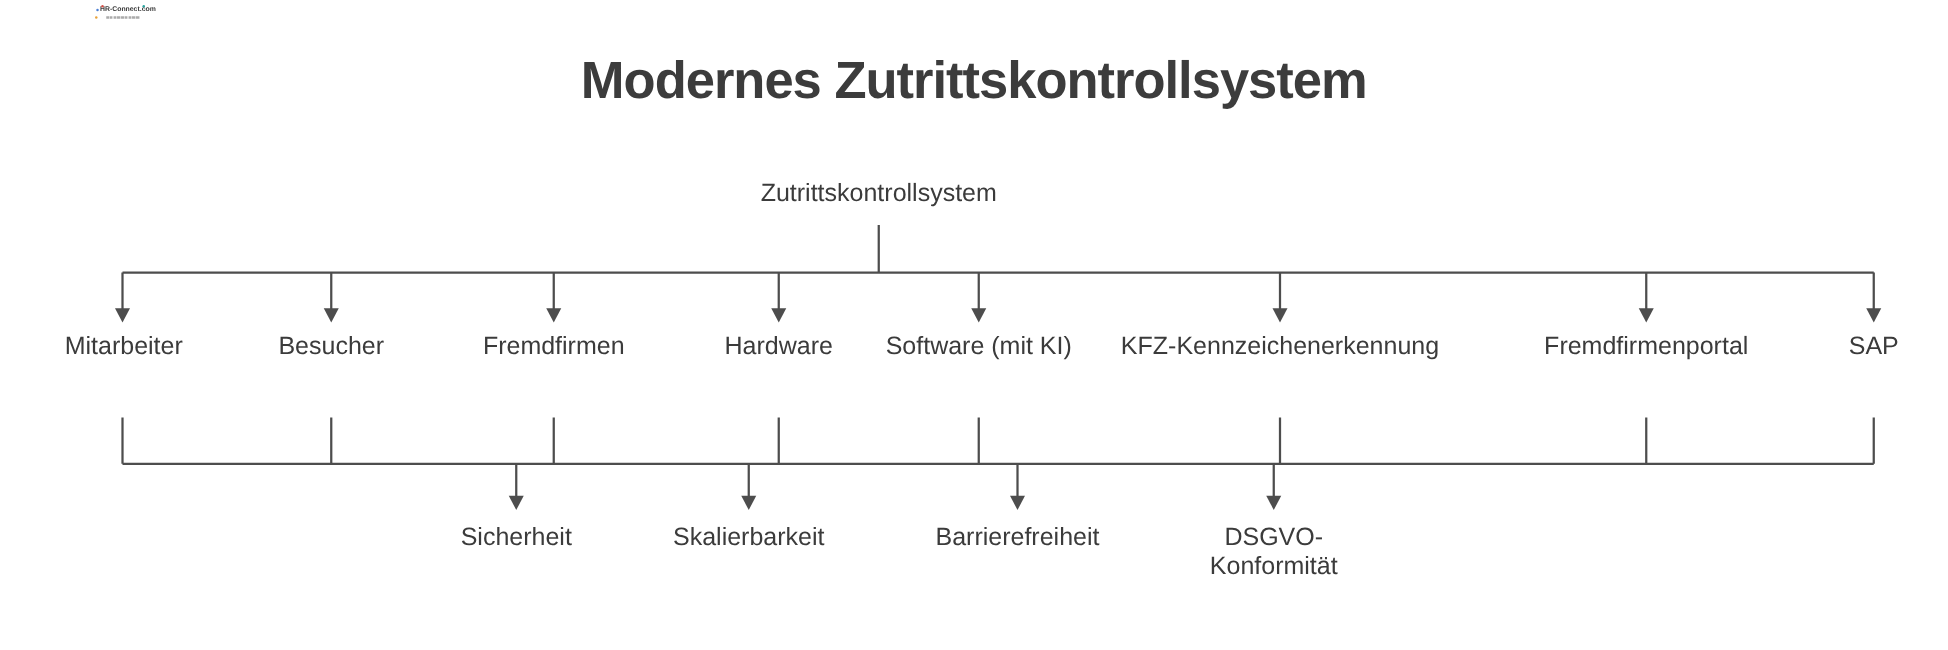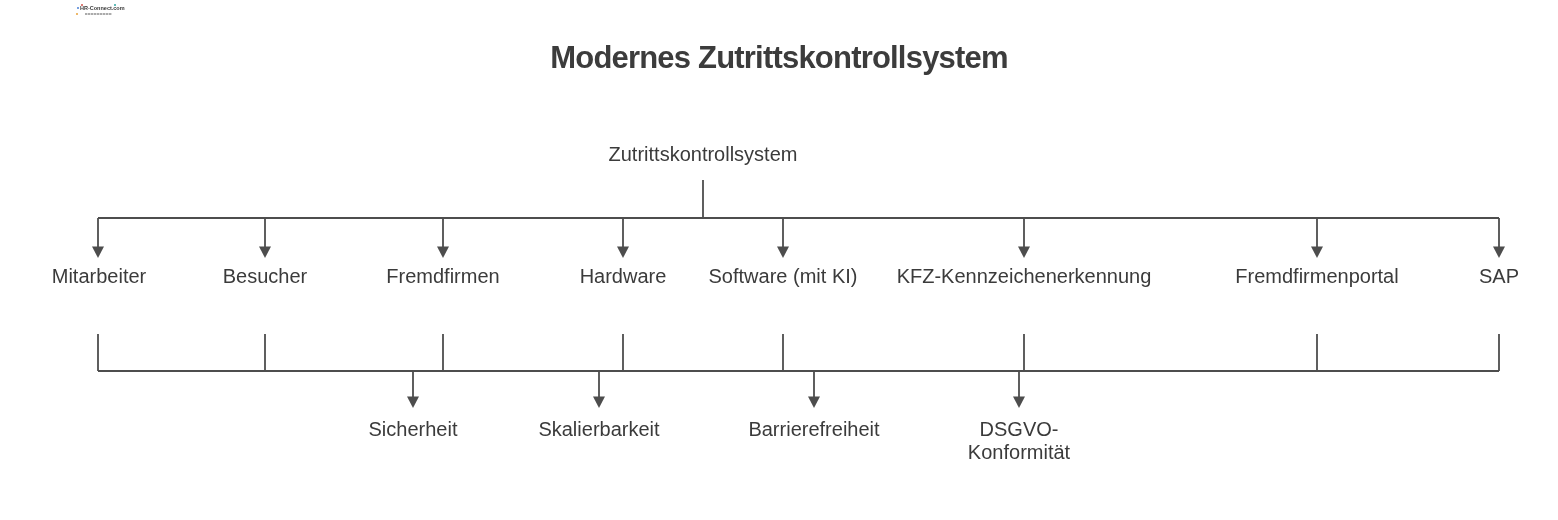--- a/index.html
+++ b/index.html
@@ -17,21 +17,21 @@
     overflow: hidden;
     background: #ffffff;
   }
   .page-title {
     position: absolute;
     top: 40px;
     left: 0;
     width: 100%;
     margin: 0;
     text-align: center;
-    font-size: 31px;
+    font-size: 42px;
     font-weight: bold;
     letter-spacing: -0.8px;
     color: #3c3c3c;
   }
   .logo {
     position: absolute;
     top: 6px;
     left: 80px;
     width: 44px;
     line-height: 1;

